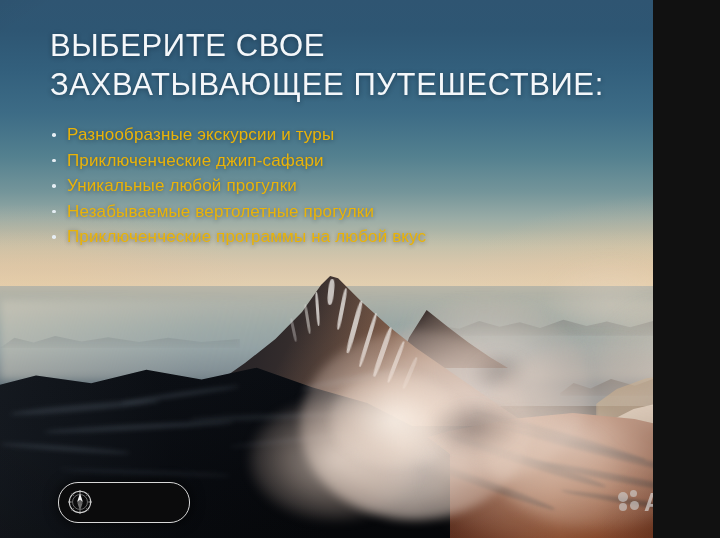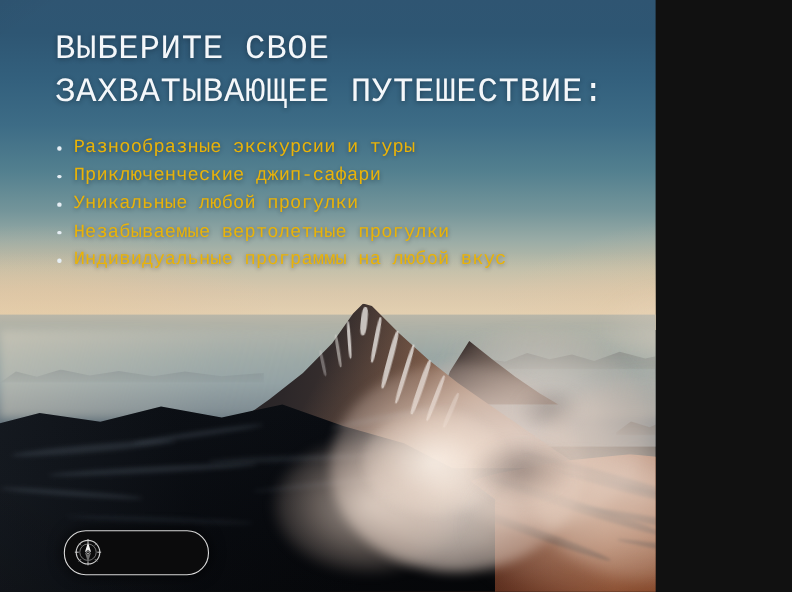--- a/index.html
+++ b/index.html
@@ -1,20 +1,20 @@
 <!DOCTYPE html>
 <html><head>
 <meta charset="utf-8">
 <style>
   html,body{margin:0;padding:0;background:#111;}
   #banner{
     position:relative;
-    width:596px;height:538px;
+    width:653px;height:538px;
     overflow:hidden;
-    font-family:Liberation Mono, monospace;
+    font-family:Liberation Sans, sans-serif;
     -webkit-font-smoothing:antialiased;
   }
 
   
   .sky{
     position:absolute;left:0;top:0;width:720px;height:300px;
     background:linear-gradient(to bottom,
       #2f5572 0%,
       #2e5673 10%,
       #33607d 24%,
@@ -367,21 +367,21 @@
   <div class="headline">
     <span class="l1">ВЫБЕРИТЕ СВОЕ</span>
     <span class="l2">ЗАХВАТЫВАЮЩЕЕ ПУТЕШЕСТВИЕ:</span>
   </div>
 
   <ul class="bullets">
     <li>Разнообразные экскурсии и туры</li>
     <li>Приключенческие джип-сафари</li>
     <li>Уникальные любой прогулки</li>
     <li>Незабываемые вертолетные прогулки</li>
-    <li>Индивидуальные программы на любой вкус</li>
+    <li>Приключенческие программы на любой вкус</li>
   </ul>
 
   <div class="badge">
     <svg class="badge-compass" viewBox="0 0 40 40">
       <circle cx="20" cy="20" r="16.5" fill="none" stroke="#cfcfcf" stroke-width="1.6"></circle>
       <circle cx="20" cy="20" r="11.5" fill="none" stroke="#9a9a9a" stroke-width="1"></circle>
       <g stroke="#d5d5d5" stroke-width="1.3">
         <line x1="20" y1="1.6" x2="20" y2="7"></line>
         <line x1="20" y1="33" x2="20" y2="38.4"></line>
         <line x1="1.6" y1="20" x2="7" y2="20"></line>

